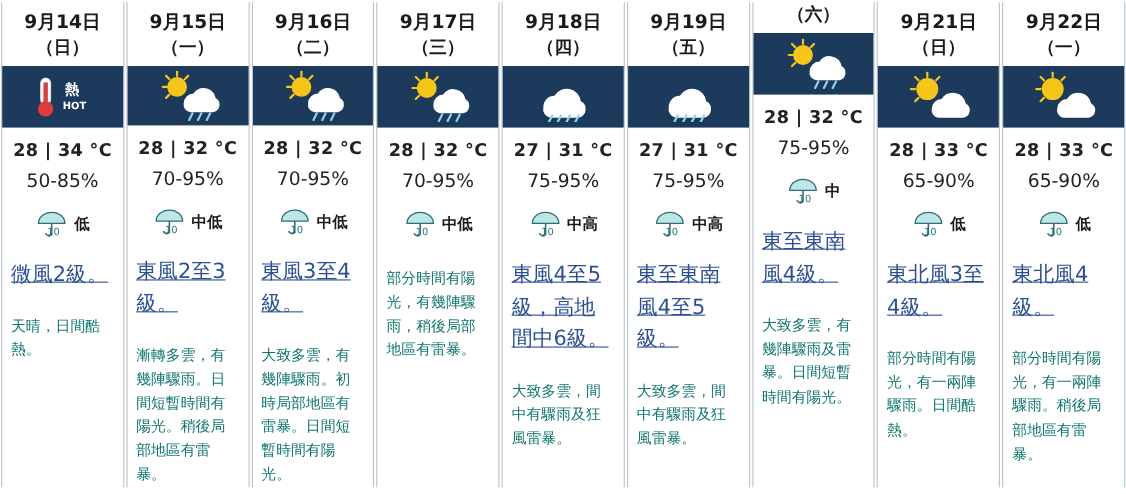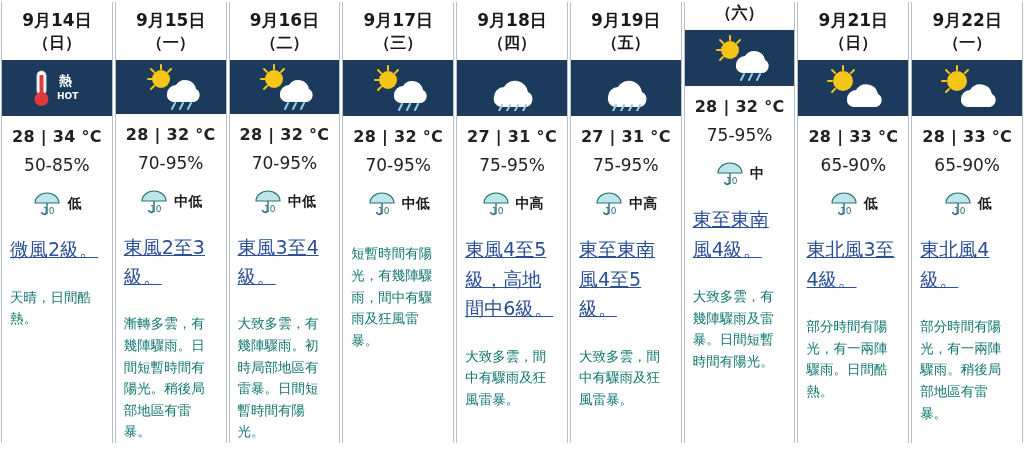--- a/index.html
+++ b/index.html
@@ -259,21 +259,21 @@
       <span>
         <svg width="30" height="30" viewBox="0 0 30 30">
           <path d="M3 14 A12 10 0 0 1 27 14 Z" fill="#bfe6e6" stroke="#2a6f7a" stroke-width="1.2"></path>
           <path d="M15 14 L15 24" stroke="#2a6f7a" stroke-width="1.4" fill="none"></path>
           <path d="M15 24 A3 3 0 0 1 9.5 23" stroke="#2a6f7a" stroke-width="1.4" fill="none"></path>
           <text x="11" y="25" font-size="9" fill="#2a6f7a" font-family="DejaVu Sans, sans-serif">10</text>
         </svg>
       </span>
       <span class="uvlabel">中低</span>
     </div>
-    <div class="desc">短暫時間有陽光，有幾陣驟雨，間中有驟雨及狂風雷暴。</div>
+    <div class="desc">部分時間有陽光，有幾陣驟雨，稍後局部地區有雷暴。</div>
   </div>
 
   <div class="day">
     <div class="date">9月18日</div>
     <div class="weekday">（四）</div>
     <div class="iconbar">
       <span class="icon-wrap">
         <svg width="72" height="46" viewBox="0 0 72 46">
           <path d="M18 32 a10 10 0 0 1 10-10 a13 13 0 0 1 24 5 a8 8 0 0 1 -2 15 H25 a8 8 0 0 1 -7 -10 Z" fill="#ffffff"></path>
           <g stroke="#8fd3ef" stroke-width="2" stroke-linecap="round">

